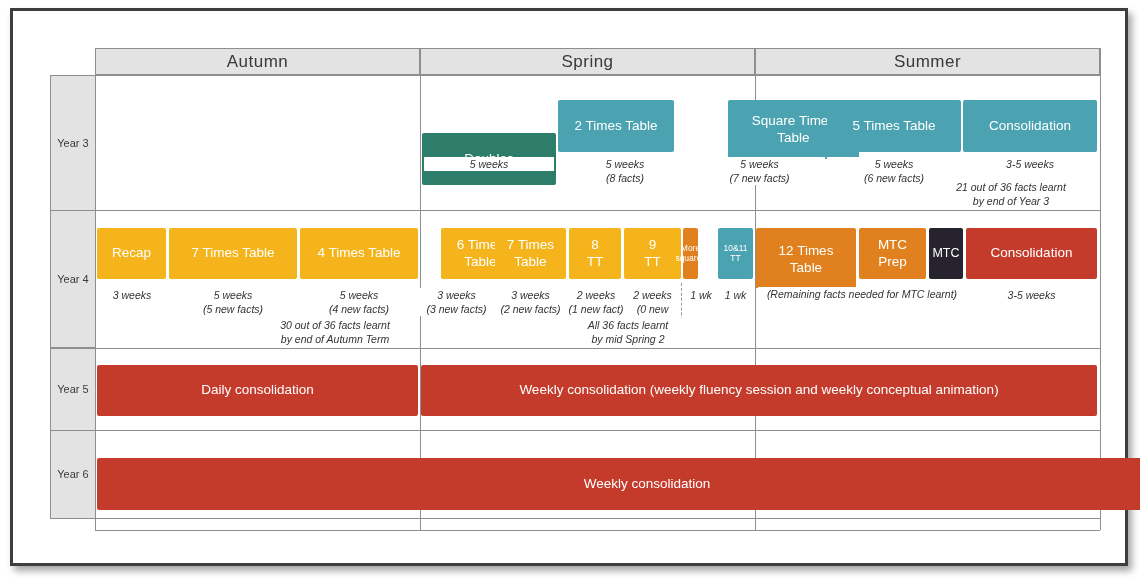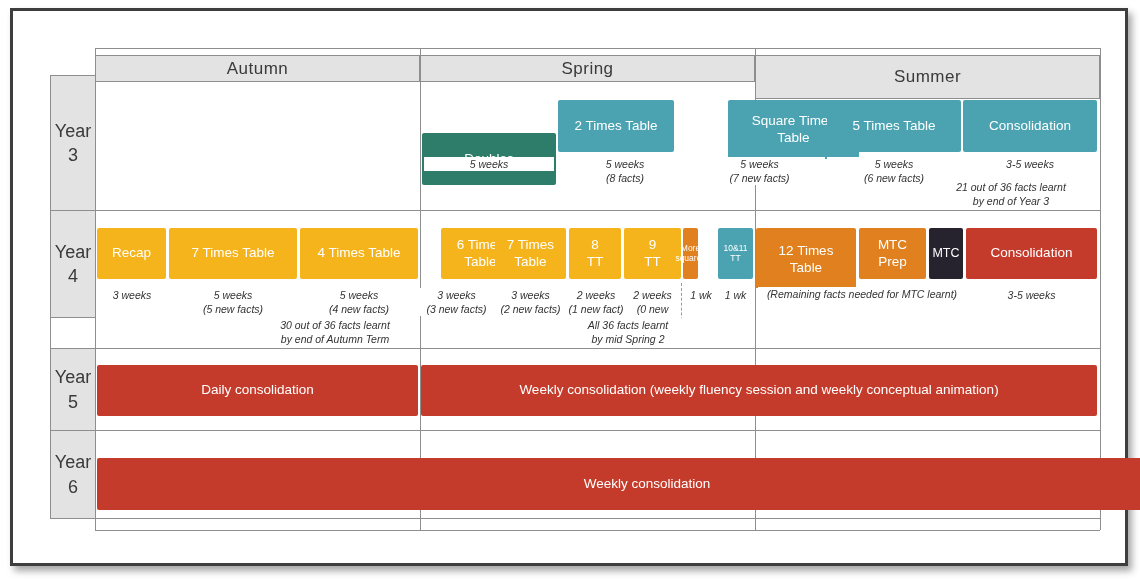--- a/index.html
+++ b/index.html
@@ -13,22 +13,22 @@
     border:3px solid var(--frame); background:#fff;
     box-shadow:4px 5px 7px rgba(0,0,0,.35);
   }
   .hline { position:absolute; height:1px; background:var(--line); z-index:1; }
   .vline { position:absolute; width:1px;  background:var(--line); z-index:1; }
   .cell {
     position:absolute; background:var(--cellbg); border:1px solid var(--line);
     display:flex; align-items:center; justify-content:center; text-align:center;
     color:#3a3a3a; z-index:2;
   }
-  .term { font-size:17px; letter-spacing:.5px;margin-top:7px; }
-  .yearlab { font-size:18px; line-height:1.35; padding:0 8px; }
+  .term { font-size:17px; letter-spacing:.5px; }
+  .yearlab { font-size:11px; line-height:1.35; padding:0 0; }
   .blk {
     position:absolute; display:flex; align-items:center; justify-content:center;
     text-align:center; color:#fff; font-size:13.5px; line-height:1.25;
     border-radius:2px; white-space:pre-line; padding:2px; z-index:3;
   }
   .blk.small { font-size:8.5px; line-height:1.15; padding:1px; }
   .teal   { background:var(--teal); }
   .green  { background:var(--green);margin-top:33px; }
   .yellow { background:var(--yellow); }
   .orange { background:var(--orange); }
@@ -54,24 +54,24 @@
 <div class="hline" style="left:50px;top:518px;width:1050px"></div>
 <div class="hline" style="left:95px;top:530px;width:1005px"></div>
 <div class="vline" style="left:50px;top:75px;height:443px"></div>
 <div class="vline" style="left:95px;top:48px;height:482px"></div>
 <div class="vline" style="left:420px;top:48px;height:482px"></div>
 <div class="vline" style="left:755px;top:48px;height:482px"></div>
 <div class="vline" style="left:1100px;top:48px;height:482px"></div>
 
 <div class="cell term" style="left:95px;top:48px;width:325px;height:27px">Autumn</div>
 <div class="cell term" style="left:420px;top:48px;width:335px;height:27px">Spring</div>
-<div class="cell term" style="left:755px;top:48px;width:345px;height:44px">Summer</div>
+<div class="cell term" style="left:755px;top:48px;width:345px;height:27px">Summer</div>
 
 <div class="cell yearlab" style="left:50px;top:75px;width:46px;height:136px">Year 3</div>
-<div class="cell yearlab" style="left:50px;top:210px;width:46px;height:108px">Year 4</div>
+<div class="cell yearlab" style="left:50px;top:210px;width:46px;height:138px">Year 4</div>
 <div class="cell yearlab" style="left:50px;top:348px;width:46px;height:83px">Year 5</div>
 <div class="cell yearlab" style="left:50px;top:430px;width:46px;height:89px">Year 6</div>
 
 <div class="blk green" style="left:422px;top:100px;width:134px;height:52px">Doubles</div>
 <div class="blk teal" style="left:558px;top:100px;width:116px;height:52px">2 Times Table</div>
 <div class="blk teal" style="left:728px;top:100px;width:131px;height:59px">Square Times
 Table</div>
 <div class="blk teal" style="left:827px;top:100px;width:134px;height:52px">5 Times Table</div>
 <div class="blk teal" style="left:963px;top:100px;width:134px;height:52px">Consolidation</div>
 

